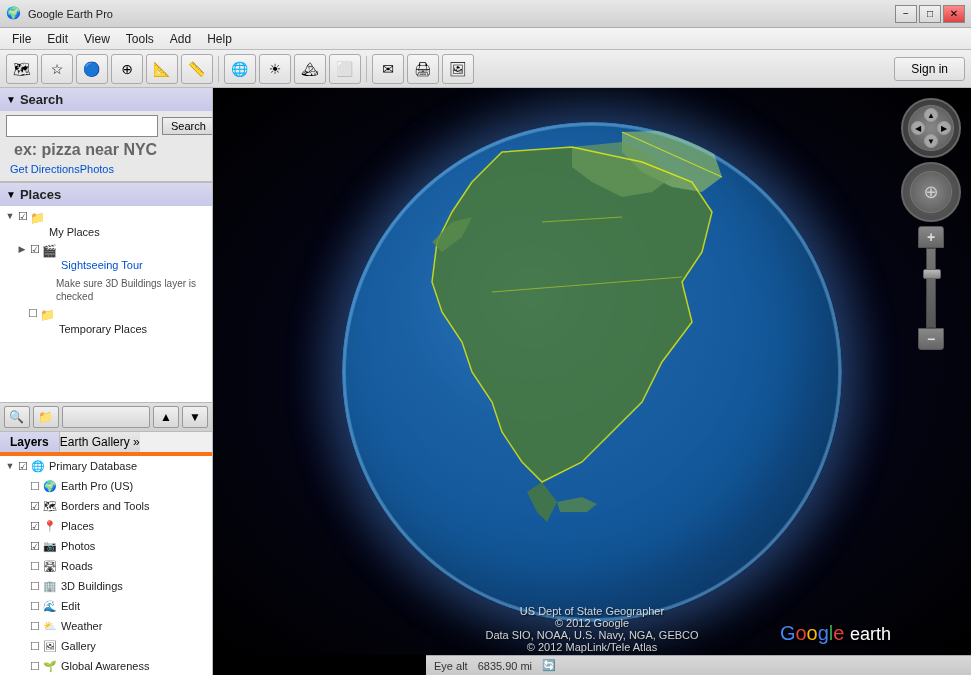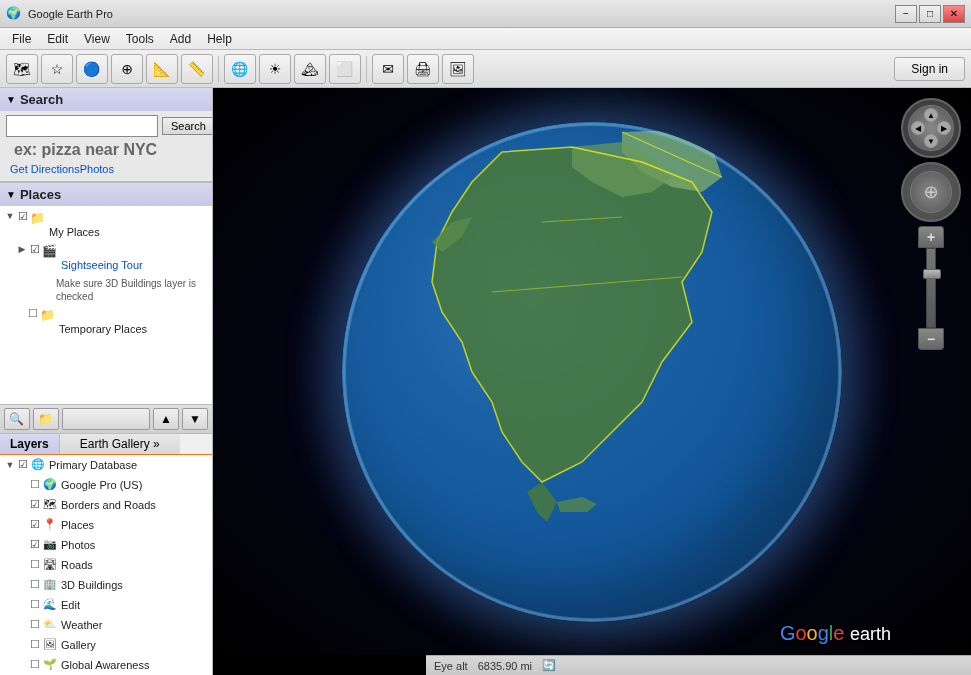--- a/index.html
+++ b/index.html
@@ -199,21 +199,21 @@
     #layers-tab {
       background: linear-gradient(to bottom, #d8d8f0, #c8c8e8);
       padding: 3px 10px;
       font-weight: bold;
       font-size: 12px;
       cursor: pointer;
       border-right: 1px solid #bbb;
     }
     #gallery-tab {
       background: linear-gradient(to bottom, #e8e8e8, #d8d8d8);
-      padding: 3px 20px;
+      padding: 3px 0;
       font-size: 12px;
       cursor: pointer;
       display: flex; align-items: center; gap: 2px;
     }
 
     
     #layers-panel {
       height: calc(675px - 28px - 22px - 38px - 250px - 30px - 30px);
       overflow-y: auto;
       background: white;
@@ -545,48 +545,48 @@
     </div>
 
     <div id="bottom-toolbar">
       <button class="bottom-btn">🔍</button>
       <button class="bottom-btn">📁</button>
       <button class="bottom-btn" style="flex:1; font-size:10px;"></button>
       <button class="bottom-btn">▲</button>
       <button class="bottom-btn">▼</button>
     </div>
 
-    <div id="layers-tabs" style="border-bottom: 1px solid #f97316;">
+    <div id="layers-tabs" style="border-bottom: 4px solid #f97316;">
       <div id="layers-tab">Layers</div>
       <div id="gallery-tab">
         <span>Earth Gallery »</span>
       </div>
     </div>
 
     <div id="layers-panel" style="flex:1; overflow-y:auto; height: 175px;">
 
       <div class="layer-item">
         <span class="layer-expand">▼</span>
         <span class="layer-check cb-checked"></span>
         <span class="layer-icon">🌐</span>
         <span class="layer-label">Primary Database</span>
       </div>
 
       <div class="layer-item" style="padding-left: 16px;">
         <span class="layer-expand" style="width:12px;"></span>
         <span class="layer-check cb-unchecked"></span>
         <span class="layer-icon">🌍</span>
-        <span class="layer-label">Google Pro (US)</span>
+        <span class="layer-label">Earth Pro (US)</span>
       </div>
 
       <div class="layer-item" style="padding-left: 16px;">
         <span class="layer-expand" style="width:12px;"></span>
         <span class="layer-check cb-checked"></span>
         <span class="layer-icon">🗺</span>
-        <span class="layer-label">Borders and Roads</span>
+        <span class="layer-label">Borders and Tools</span>
       </div>
 
       <div class="layer-item" style="padding-left: 16px;">
         <span class="layer-expand" style="width:12px;"></span>
         <span class="layer-check cb-checked"></span>
         <span class="layer-icon">📍</span>
         <span class="layer-label">Places</span>
       </div>
 
       <div class="layer-item" style="padding-left: 16px;">
@@ -669,20 +669,26 @@
 
             <path d="M 90 120 L 110 100 L 130 95 L 120 115 L 100 130 Z" fill="#5a8a4a" opacity="0.8"></path>
 
             <circle cx="250" cy="250" r="248" fill="none" stroke="#88ccff" stroke-width="4" opacity="0.3"></circle>
             <circle cx="250" cy="250" r="248" fill="none" stroke="#aaddff" stroke-width="2" opacity="0.15"></circle>
           </svg>
         </div>
       </div>
     </div>
 
+    <div id="map-attribution">
+      <div>US Dept of State Geographer</div>
+      <div>© 2012 Google</div>
+      <div>Data SIO, NOAA, U.S. Navy, NGA, GEBCO</div>
+      <div>© 2012 MapLink/Tele Atlas</div>
+    </div>
 
     <div id="google-earth-logo">
       <span style="color:#4285f4">G</span><span style="color:#ea4335">o</span><span style="color:#fbbc05">o</span><span style="color:#4285f4">g</span><span style="color:#34a853">l</span><span style="color:#ea4335">e</span> <span style="color:white; font-size:18px;">earth</span>
     </div>
 
     <div id="nav-controls">
 
       <div id="compass">
         <span class="n-label">N</span>
         <div class="compass-ring">

